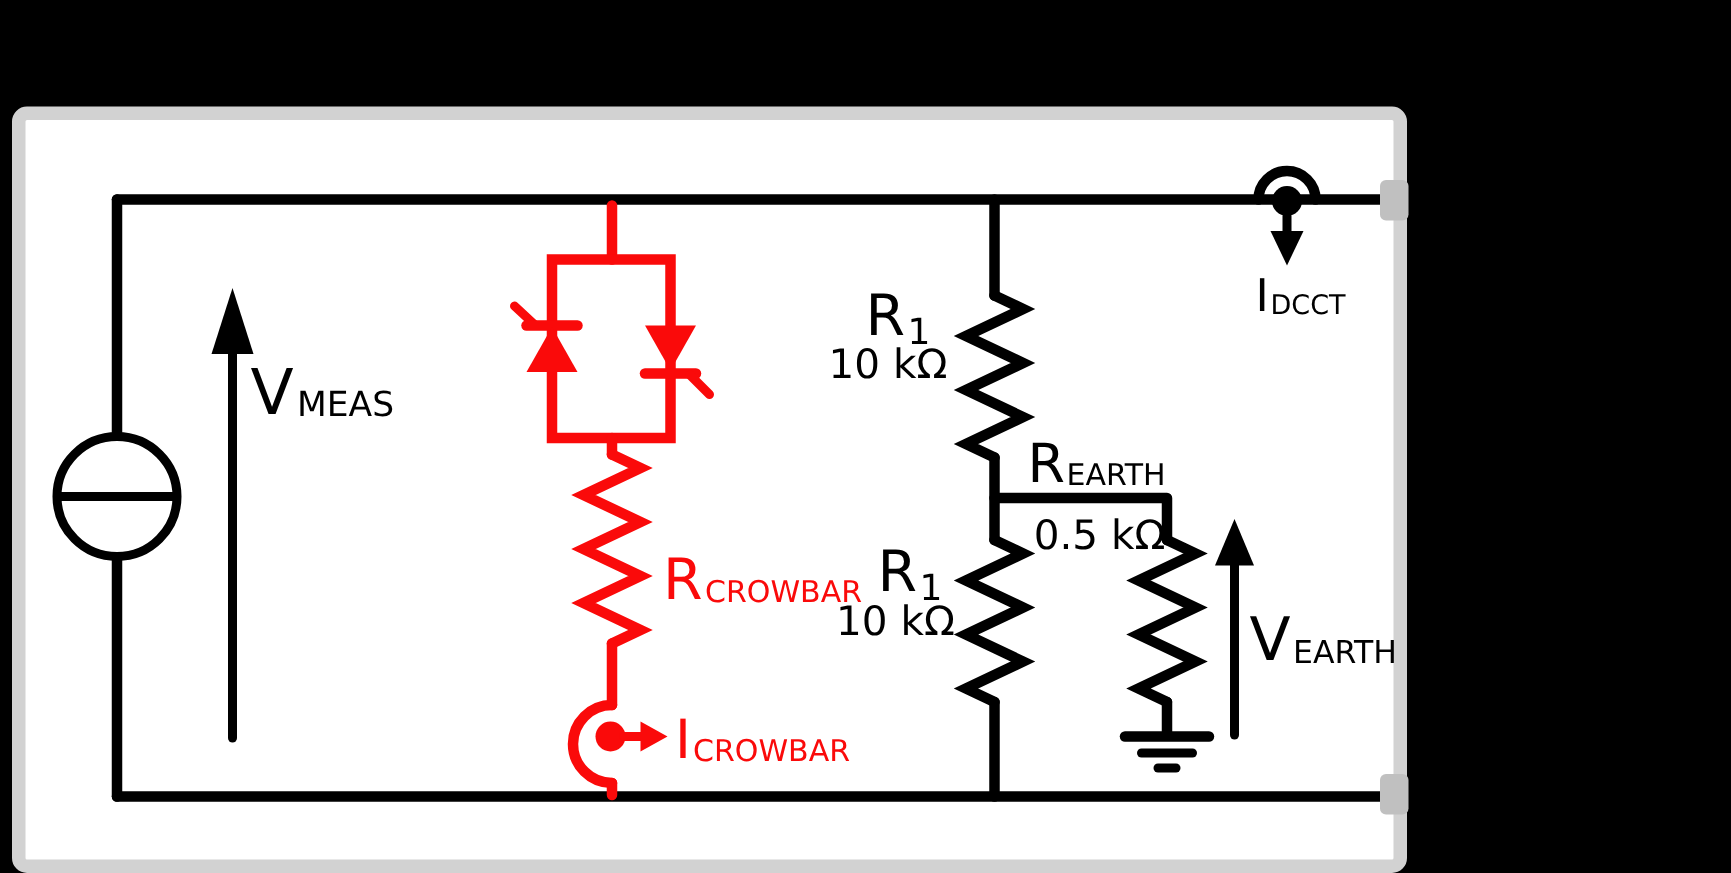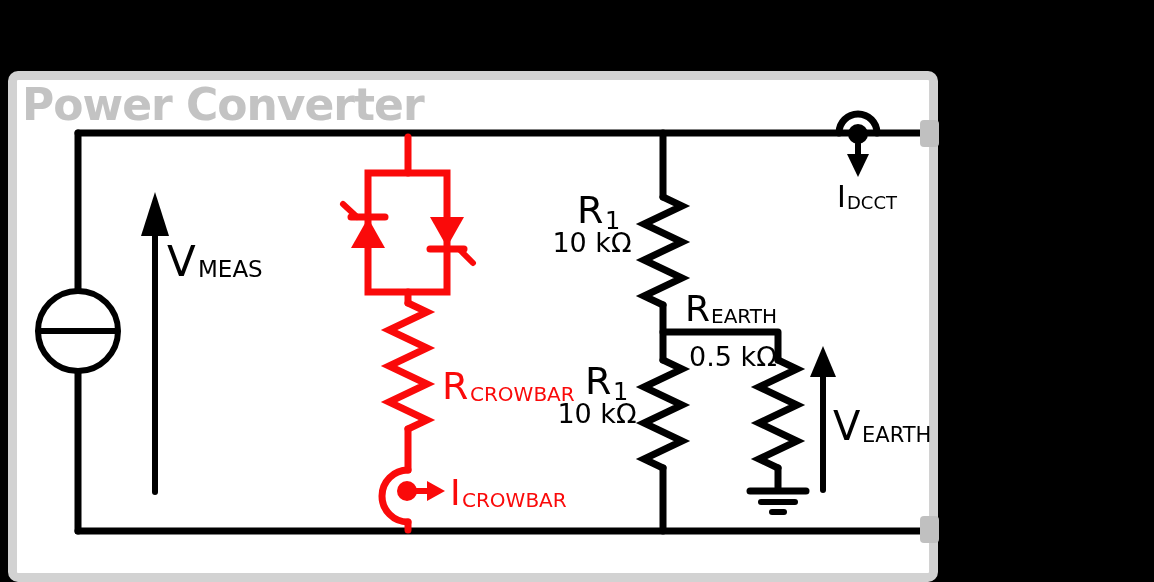--- a/index.html
+++ b/index.html
@@ -30,21 +30,20 @@
   text.lab{fill:var(--wire,#000);font-family:"DejaVu Sans",sans-serif;}
   text.lab.red{fill:var(--crowbar,#fa0a0a);}
 </style>
 </head>
 <body>
 
 <div class="canvas">
 
   <div class="frame"></div>
 
-  <div class="title">Power Converter</div>
 
   <svg class="overlay" width="1154" height="582" viewBox="0 0 1154 582">
 
     <g>
       <path class="w" d="M78,133 H928"></path>
     </g>
     <g>
       <path class="w" d="M78,531 H928"></path>
     </g>
 

